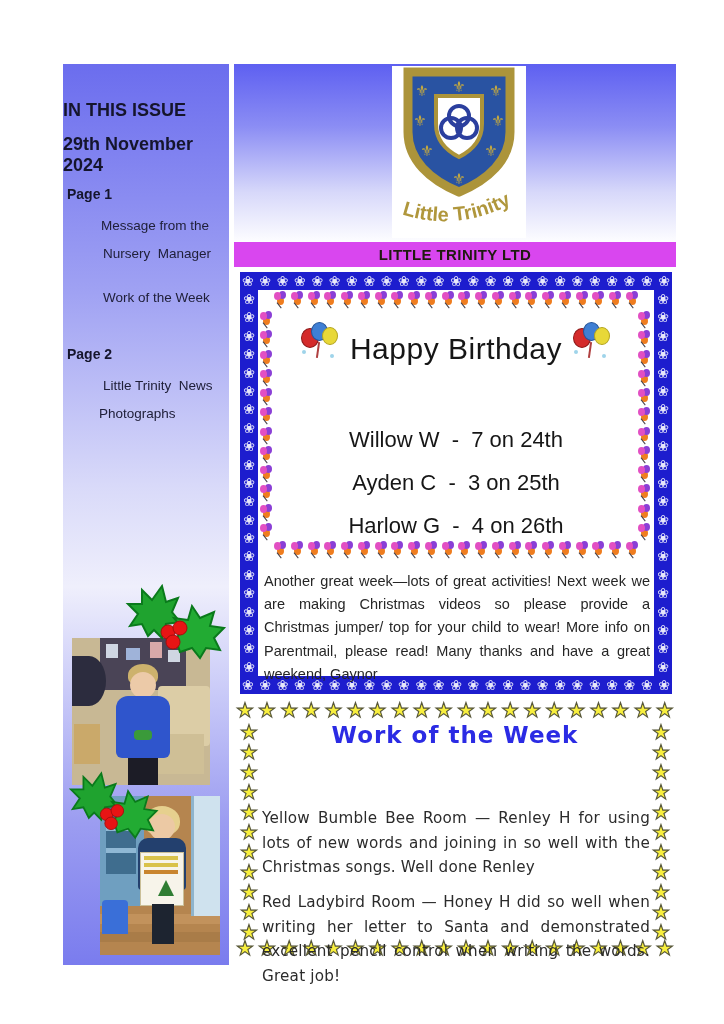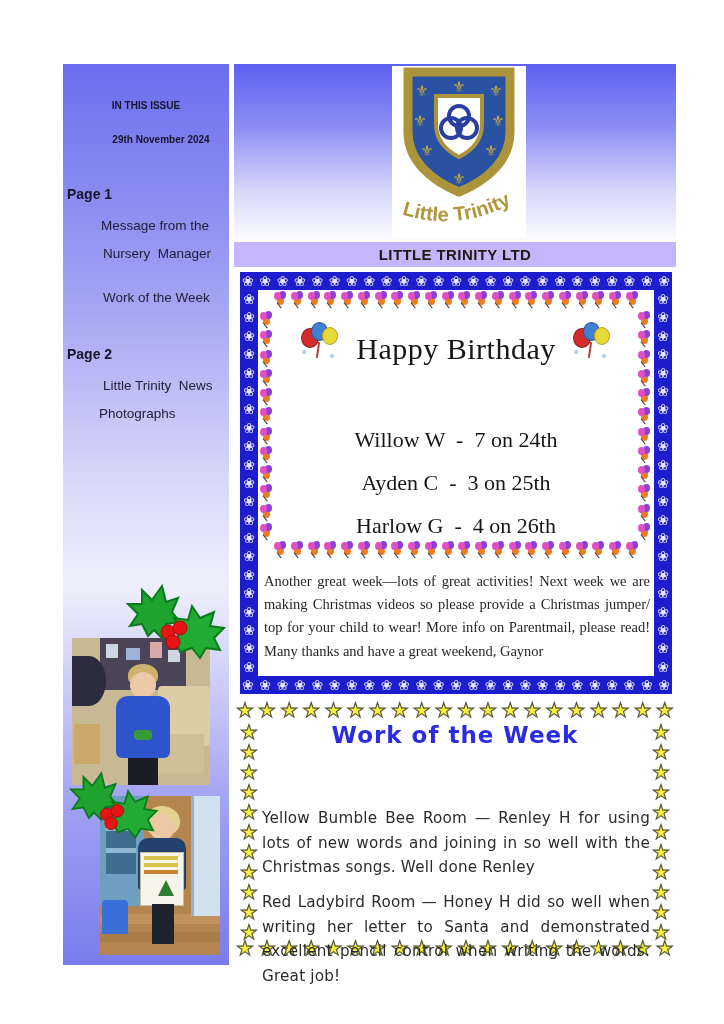--- a/index.html
+++ b/index.html
@@ -5,35 +5,35 @@
   html,body{margin:0;padding:0;background:#fff;}
   .page{position:relative;width:724px;height:1024px;background:#ffffff;overflow:hidden;
         font-family:"Liberation Sans",sans-serif;color:#1a1a1a;}
   .abs{position:absolute;}
   .pre{white-space:pre-wrap;}
 
   
   .sidebar{left:63px;top:64px;width:166px;height:901px;
     background:linear-gradient(180deg,#6b6dee 0%,#9fa1f3 25%,#d9daf9 47%,#efeffc 58%,
                #c2c3f7 72%,#9c9df1 84%,#7a7cee 100%);}
-  .sb-head{width:100%;text-align:center;font-weight:bold;font-size:10px;color:#15152c;}
+  .sb-head{width:100%;text-align:left;font-weight:bold;font-size:18px;color:#15152c;}
   .sb-page{font-weight:bold;font-size:14px;color:#15152c;}
   .sb-item{font-size:13.5px;color:#20203a;}
 
   
   .main-grad{left:234px;top:64px;width:442px;height:178px;
     background:linear-gradient(180deg,#5e60f1 0%,#8b8df4 35%,#d7d8fa 72%,#fdfdff 100%);}
   .logo-box{left:392px;top:66px;width:134px;height:172px;background:#ffffff;}
-  .banner{left:234px;top:242px;width:442px;height:25px;background:#c4b5fd;
+  .banner{left:234px;top:242px;width:442px;height:25px;background:#d946ef;
     display:flex;align-items:center;justify-content:center;font-weight:bold;
     font-size:15px;letter-spacing:.4px;color:#201a10;}
 
   
   .bday{left:240px;top:272px;width:432px;height:422px;background:#1d1dce;}
-  .bday-inner{position:absolute;left:18px;top:18px;right:18px;bottom:18px;background:#fff;font-family:Liberation Serif, serif;}
+  .bday-inner{position:absolute;left:18px;top:18px;right:18px;bottom:18px;background:#fff;}
   .fl-row{position:absolute;display:flex;justify-content:space-between;align-items:center;
           left:2px;right:2px;height:18px;color:#e6e6fa;font-size:14px;line-height:1;}
   .fl-col{position:absolute;display:flex;flex-direction:column;justify-content:space-between;
           align-items:center;top:20px;bottom:20px;width:18px;color:#e6e6fa;font-size:14px;line-height:1;}
   .fl-row span,.fl-col span{display:block;}
 
   .balloon-frame{position:absolute;left:2px;top:2px;right:2px;height:266px;}
   .bn-row{position:absolute;left:14px;right:14px;display:flex;justify-content:space-between;height:16px;}
   .bn-col{position:absolute;top:20px;bottom:18px;width:14px;display:flex;flex-direction:column;justify-content:space-between;}
   .bn{position:relative;width:12px;height:16px;display:inline-block;}
@@ -102,21 +102,21 @@
 
   .svgabs{position:absolute;}
 </style>
 </head>
 <body>
 
 <div class="page">
 
   <div class="abs sidebar">
     <div class="abs sb-head" style="top:36px;">IN THIS ISSUE</div>
-    <div class="abs sb-head" style="top:70px;padding-left:15px;">29th November 2024</div>
+    <div class="abs sb-head" style="top:70px;">29th November 2024</div>
 
     <div class="abs sb-page" style="left:4px;top:122px;">Page 1</div>
     <div class="abs sb-item pre" style="left:38px;top:154px;">Message from the</div>
     <div class="abs sb-item pre" style="left:40px;top:182px;">Nursery  Manager</div>
     <div class="abs sb-item pre" style="left:40px;top:226px;">Work of the Week</div>
 
     <div class="abs sb-page" style="left:4px;top:282px;">Page 2</div>
     <div class="abs sb-item pre" style="left:40px;top:314px;">Little Trinity  News</div>
     <div class="abs sb-item pre" style="left:36px;top:342px;">Photographs</div>
   </div>

